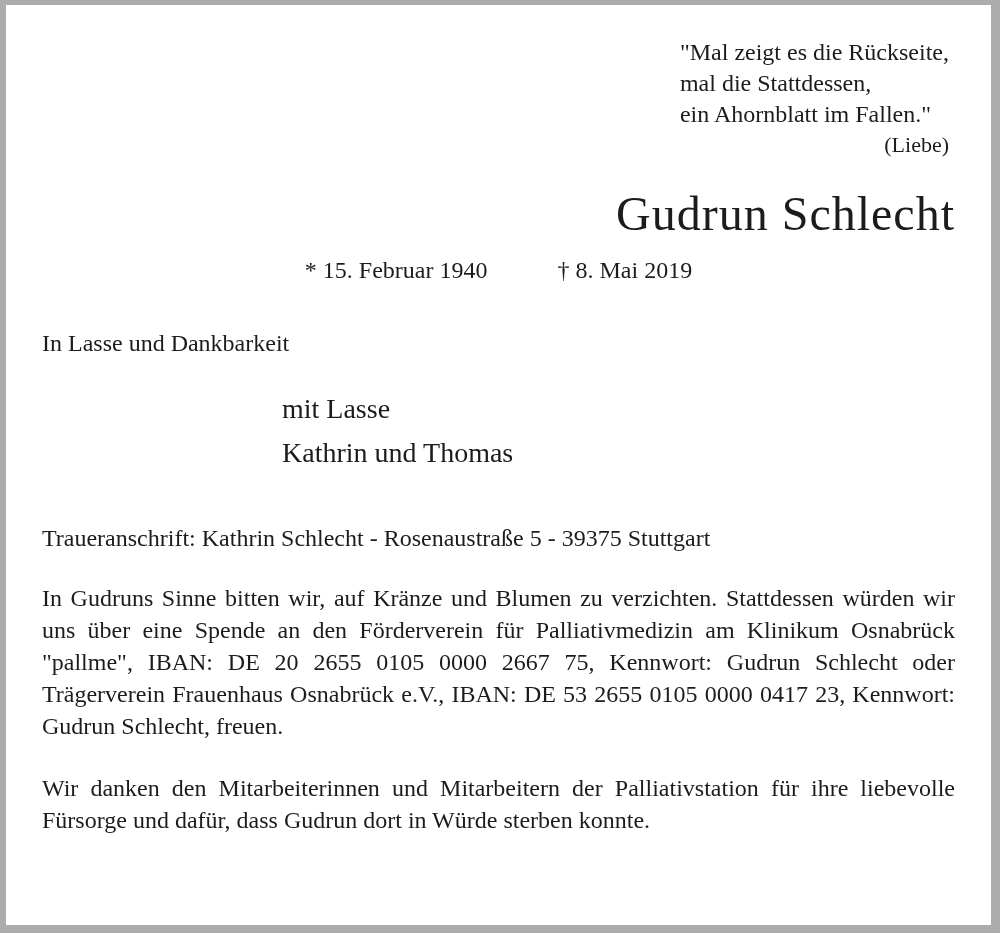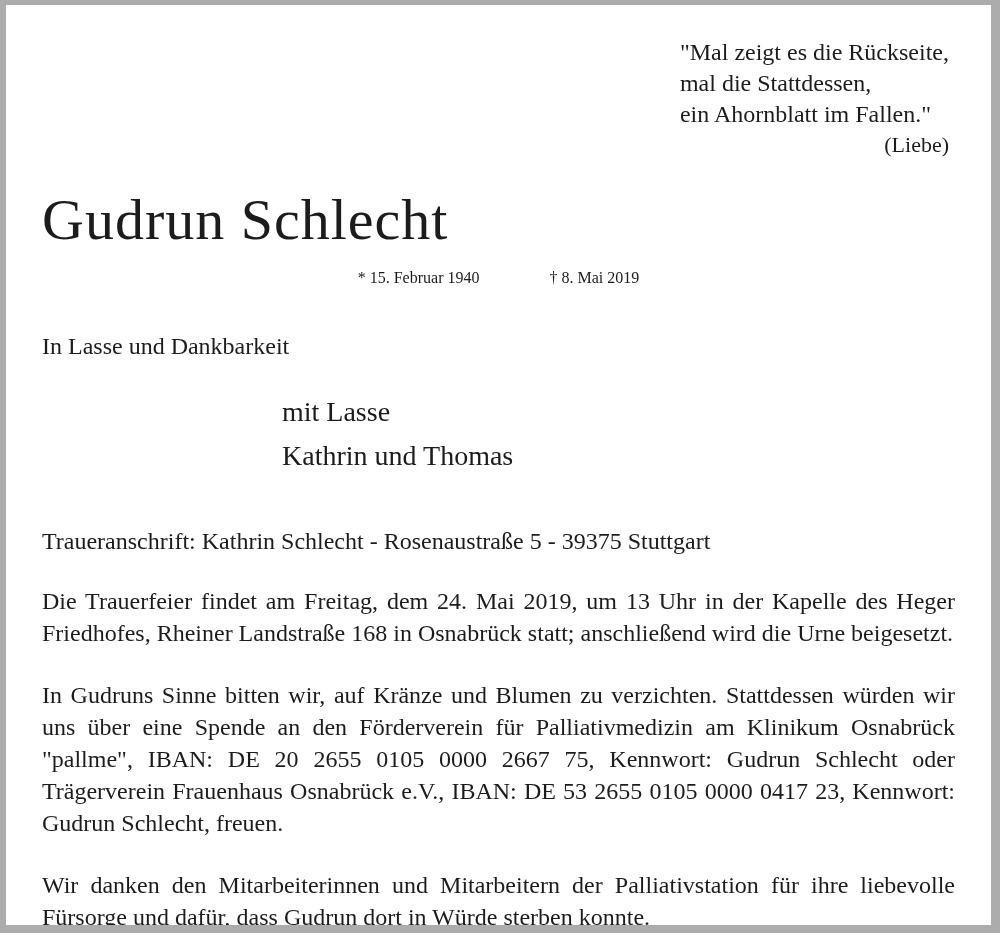--- a/index.html
+++ b/index.html
@@ -32,31 +32,31 @@
     line-height: 31px;
   }
   .quote-attrib {
     text-align: right;
     font-size: 22px;
     line-height: 30px;
   }
   
   .name {
     margin-top: 26px;
-    text-align: left;
-    font-size: 58px;
+    text-align: right;
+    font-size: 48px;
     font-weight: 400;
     letter-spacing: 1px;
   }
   .dates {
     margin-top: 16px;
     display: flex;
     justify-content: center;
     gap: 70px;
-    font-size: 16px;
+    font-size: 24px;
   }
   
   .closing {
     margin-top: 46px;
     font-size: 24px;
   }
   .mourners {
     margin-top: 30px;
     margin-left: 240px;
     font-size: 28px;
@@ -96,18 +96,17 @@
 
     <div class="closing">In Lasse und Dankbarkeit</div>
 
     <div class="mourners">
       <div>mit Lasse</div>
       <div>Kathrin und Thomas</div>
     </div>
 
     <div class="address">Traueranschrift: Kathrin Schlecht - Rosenaustraße 5 - 39375 Stuttgart</div>
 
-    <p class="para">Die Trauerfeier findet am Freitag, dem 24. Mai 2019, um 13 Uhr in der Kapelle des Heger Friedhofes, Rheiner Landstraße 168 in Osnabrück statt; anschließend wird die Urne beigesetzt.</p>
     <p class="para">In Gudruns Sinne bitten wir, auf Kränze und Blumen zu verzichten. Stattdessen würden wir uns über eine Spende an den Förderverein für Palliativmedizin am Klinikum Osnabrück "pallme", IBAN: DE 20 2655 0105 0000 2667 75, Kennwort: Gudrun Schlecht oder Trägerverein Frauenhaus Osnabrück e.V., IBAN: DE 53 2655 0105 0000 0417 23, Kennwort: Gudrun Schlecht, freuen.</p>
     <p class="para">Wir danken den Mitarbeiterinnen und Mitarbeitern der Palliativstation für ihre liebevolle Fürsorge und dafür, dass Gudrun dort in Würde sterben konnte.</p>
 
   </div>
 </div>
 
 </body></html>

